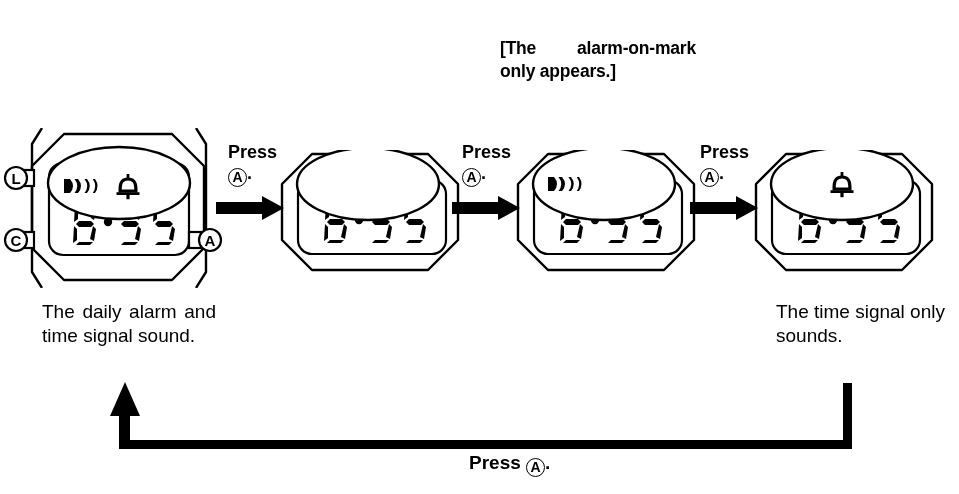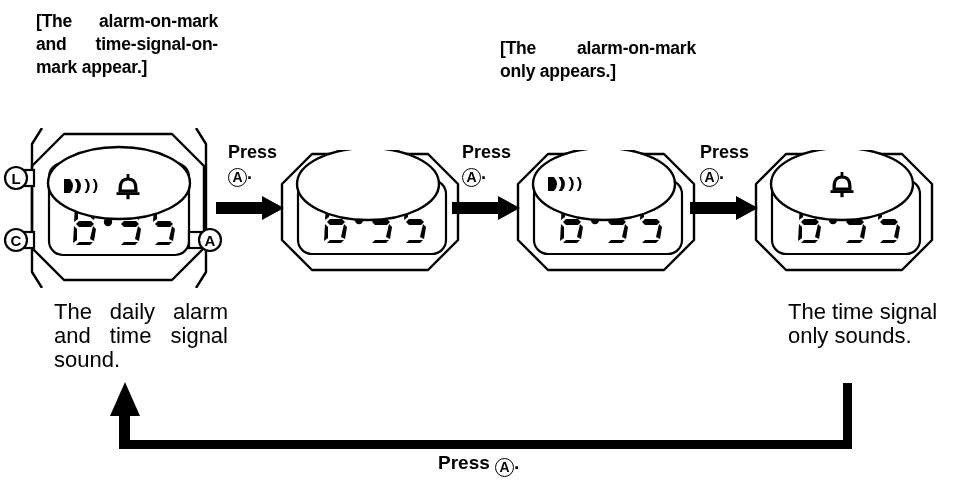--- a/index.html
+++ b/index.html
@@ -30,25 +30,24 @@
     -moz-text-align-last: left;
     text-align-last: left;
     color: #000;
   }
   .note.j { text-align: justify; }
 
   
   .caption {
     position: absolute;
     font-weight: normal;
-    font-size: 22px;
+    font-size: 19px;
     line-height: 24px;
     letter-spacing: 0px;
     color: #000;
-    margin-left: 12px;
   }
   .caption.j { text-align: justify; }
 
   
   .press {
     position: absolute;
     font-weight: bold;
     font-size: 18px;
     line-height: 21px;
     white-space: nowrap;
@@ -76,28 +75,28 @@
   .arrow { position: absolute; }
 
   
   .loop { position: absolute; }
 
   .bottom-press {
     position: absolute;
     font-weight: bold;
     font-size: 19px;
     white-space: nowrap;
+    margin-left: 31px;
   }
 </style>
 </head>
 <body>
 
 <div id="page">
 
-  <div class="note j" style="left:36px; top:10px; width:182px;">[The alarm-on-mark and time-signal-on-mark appear.]</div>
 
 
   <div class="note j" style="left:500px; top:10px; width:196px;margin-top:27px;">[The alarm-on-mark only appears.]</div>
 
 
   <div class="watch" style="left:0px; top:128px;">
     <svg width="260" height="160" viewBox="0 0 260 160" xmlns="http://www.w3.org/2000/svg">
       <g fill="none" stroke="#000" stroke-width="2.4" stroke-linejoin="round">
 
         <path d="M42 0 L32 16 L32 144 L42 160"></path>

